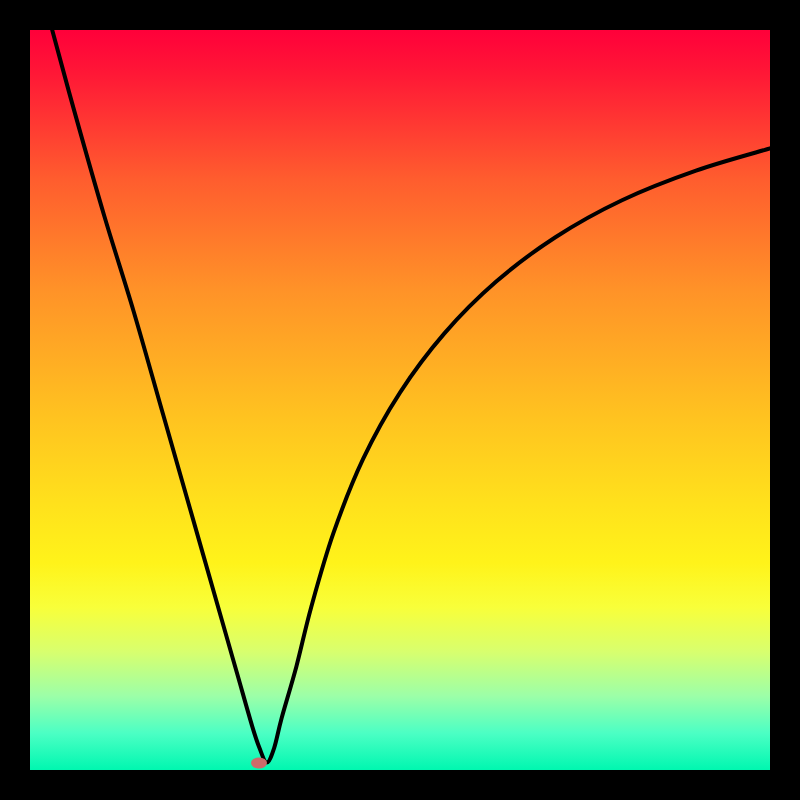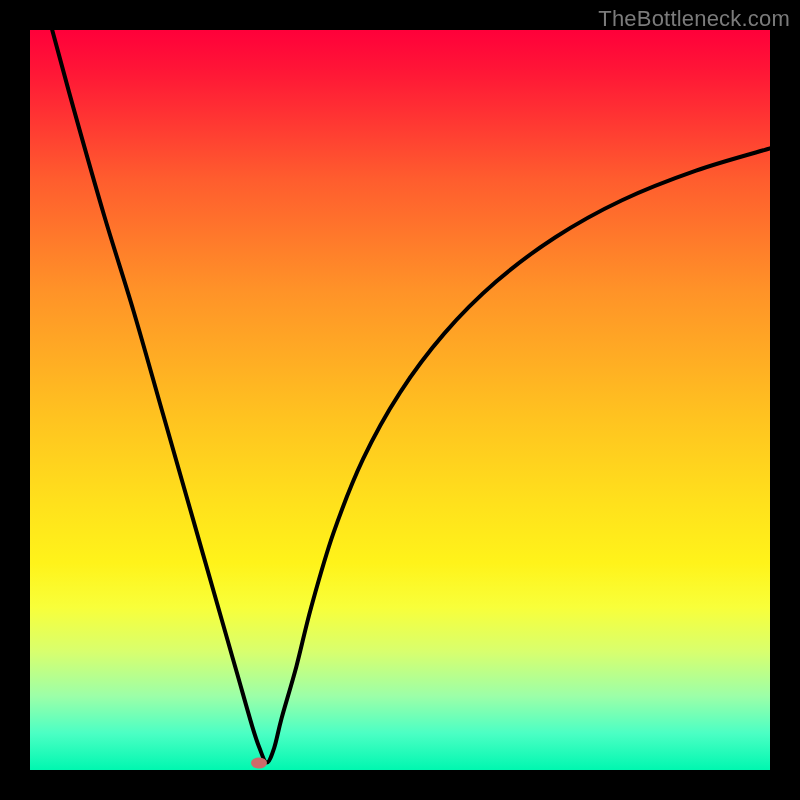--- a/index.html
+++ b/index.html
@@ -62,21 +62,20 @@
     height: 11px;
     border-radius: 50%;
     background: #cc6a6a;
     transform: translate(-50%, -50%);
   }
 </style>
 </head>
 <body>
 
 <div class="chart-frame">
-  <div class="watermark">TheBottleneck.com</div>
 
   <div class="plot-area">
     <svg class="curve" viewBox="0 0 740 740" preserveAspectRatio="none">
       <path fill="none" stroke="#000" stroke-width="4" stroke-linecap="round" d="M 22.2 0 C 25.9 13.566666666666663, 35.766666666666666 50.56666666666665, 44.4 81.39999999999998 C 53.03333333333333 112.2333333333333, 64.13333333333333 151.7, 74 185 C 83.86666666666667 218.3, 93.73333333333335 247.89999999999998, 103.60000000000001 281.2 C 113.46666666666667 314.5, 123.33333333333331 350.26666666666665, 133.2 384.8 C 143.06666666666666 419.33333333333337, 152.93333333333334 453.8666666666667, 162.8 488.4 C 172.66666666666669 522.9333333333333, 185 566.1, 192.4 592 C 199.8 617.9, 202.26666666666668 626.5333333333333, 207.20000000000002 643.8 C 212.13333333333335 661.0666666666666, 218.3 683.2666666666667, 222 695.6 C 225.7 707.9333333333334, 226.93333333333334 711.6333333333333, 229.4 717.8 C 231.86666666666667 723.9666666666666, 234.33333333333334 732.6, 236.8 732.6 C 239.26666666666668 732.6, 241.73333333333335 725.1999999999999, 244.20000000000002 717.8 C 246.66666666666669 710.4, 247.90000000000003 701.7666666666667, 251.60000000000002 688.2 C 255.3 674.6333333333334, 261.46666666666664 654.9, 266.4 636.4 C 271.3333333333333 617.9, 275.0333333333333 599.4000000000001, 281.2 577.2 C 287.3666666666667 555, 294.76666666666665 527.8666666666667, 303.4 503.2 C 312.0333333333333 478.5333333333333, 321.9 452.6333333333333, 333 429.2 C 344.1 405.76666666666665, 356.43333333333334 383.5666666666666, 370 362.59999999999997 C 383.56666666666666 341.6333333333333, 398.3666666666667 321.90000000000003, 414.40000000000003 303.40000000000003 C 430.4333333333334 284.90000000000003, 447.7 267.6333333333333, 466.2 251.59999999999997 C 484.7 235.56666666666663, 504.4333333333333 220.7666666666667, 525.4 207.20000000000005 C 546.3666666666667 193.63333333333338, 568.5666666666666 181.29999999999995, 592 170.19999999999993 C 615.4333333333334 159.0999999999999, 641.3333333333334 149.23333333333323, 666 140.5999999999999 C 690.6666666666666 131.96666666666658, 727.6666666666666 122.09999999999997, 740 118.39999999999998"></path>
     </svg>
     <div class="marker" style="left: 229.4px; top: 732.6px; background: rgb(204, 106, 106);"></div>
   </div>
 </div>
 
 </body></html>

